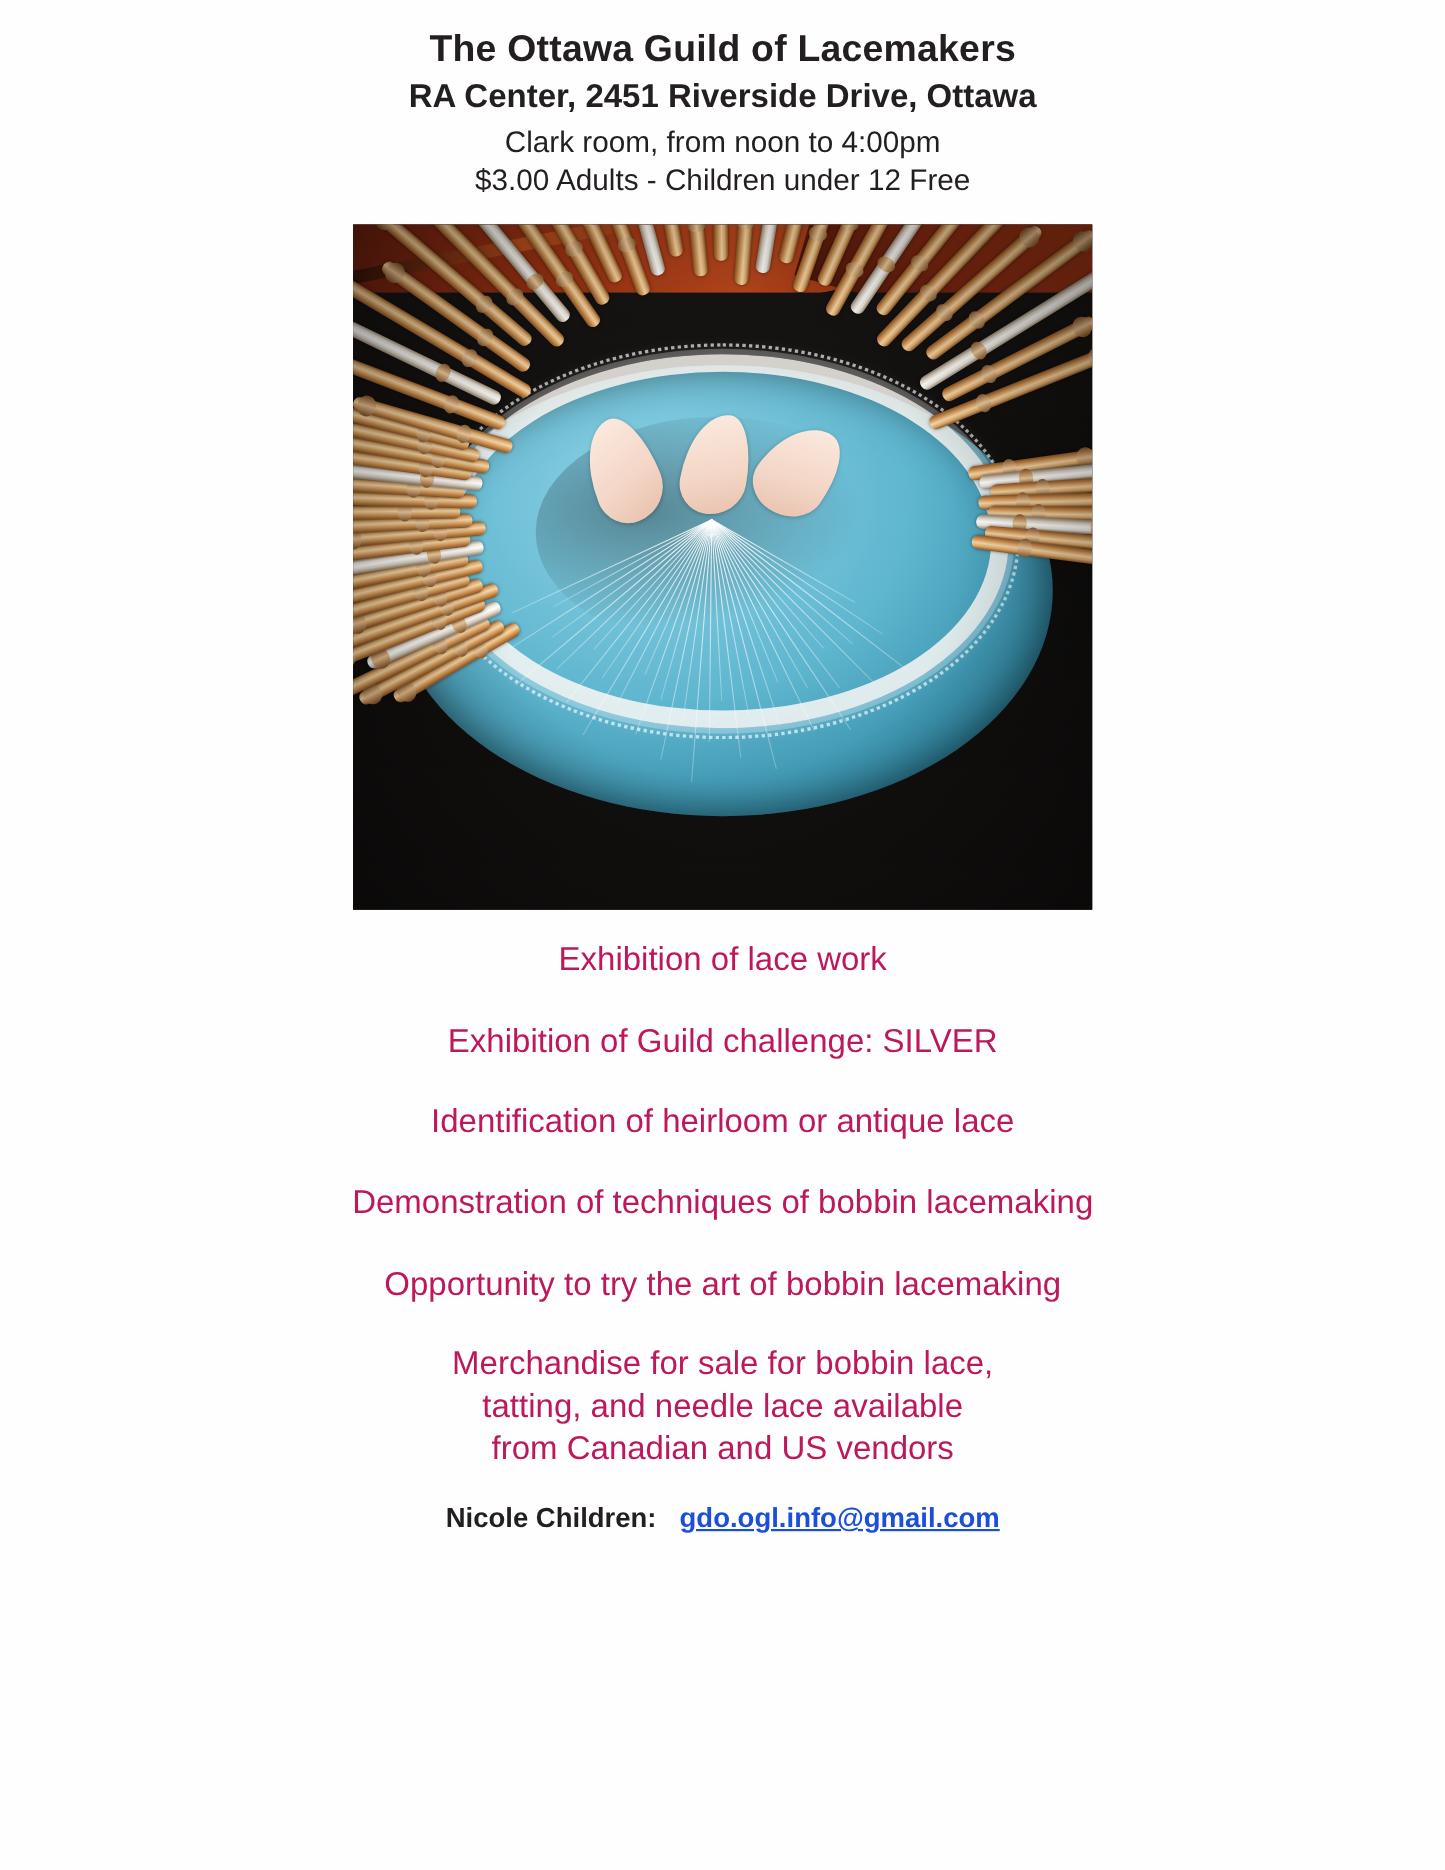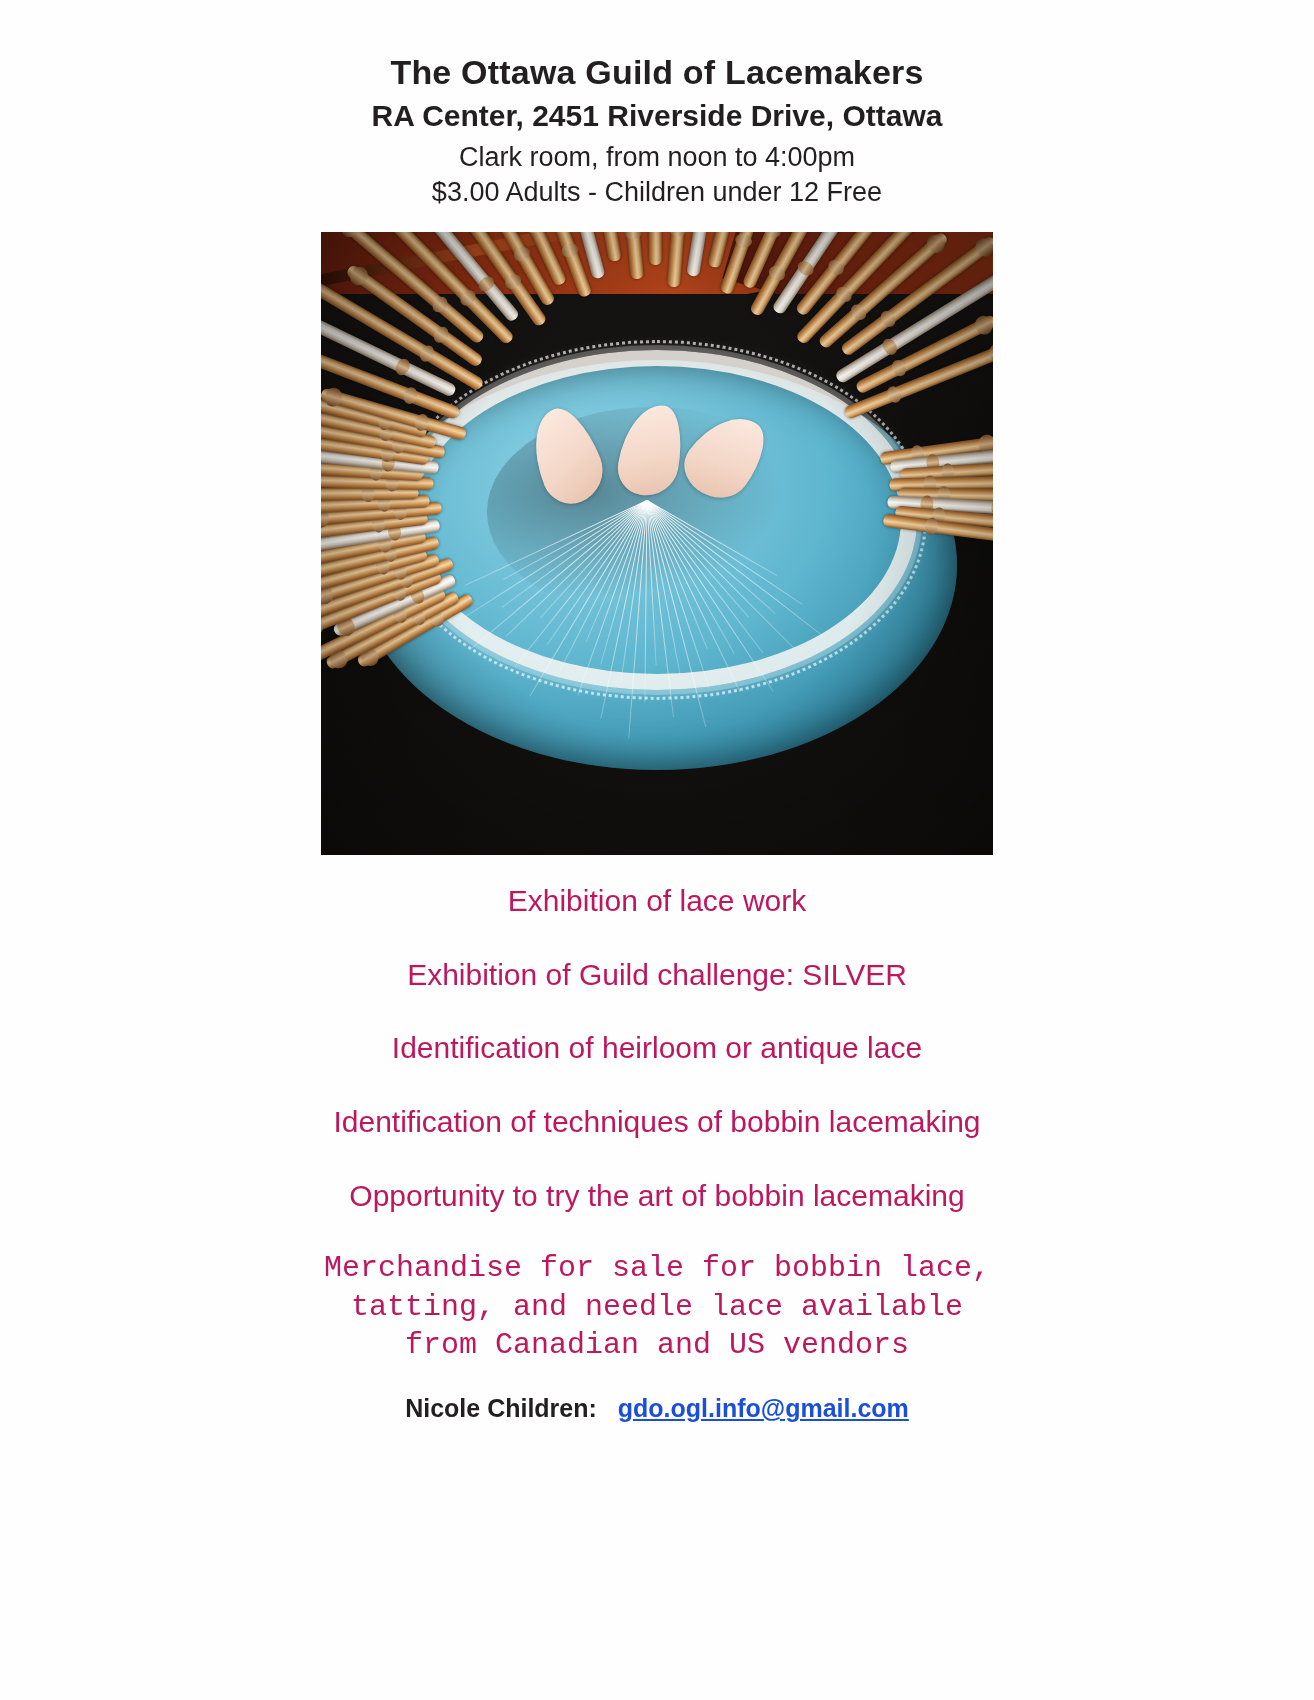--- a/index.html
+++ b/index.html
@@ -17,21 +17,21 @@
   }
   .page {
     width: 1314px;
     height: 1700px;
     position: relative;
     background: #fefefe;
   }
   
   .header {
     text-align: center;
-    padding-top: 52px;
+    padding-top: 24px;
   }
   .h-line1 {
     font-size: 34px;
     font-weight: bold;
     letter-spacing: 0.2px;
     line-height: 1.18;
   }
   .h-line2 {
     font-size: 33px;
     font-weight: bold;
@@ -241,21 +241,20 @@
   .body-list .item {
     font-size: 30px;
     font-weight: normal;
     line-height: 1.32;
     margin: 0 0 34px 0;
     color: #be185d;
   }
   .body-list .item.multiline {
     line-height: 1.28;
     margin-bottom: 28px;
-    font-family: Liberation Mono, monospace;
   }
   
   .footer {
     text-align: center;
     margin-top: 6px;
   }
   .footer .fline1 {
     font-size: 24px;
     line-height: 1.3;
   }
@@ -396,21 +395,21 @@
           <div class="bobbin" style="left: 556.101px; top: 287.365px; height: 163px; transform: rotate(277.4deg);"></div>
         </div>
       <div class="photo-vignette"></div>
     </div>
   </div>
 
   <div class="body-list">
     <div class="item">Exhibition of lace work</div>
     <div class="item">Exhibition of Guild challenge: SILVER</div>
     <div class="item">Identification of heirloom or antique lace</div>
-    <div class="item">Identification of techniques of bobbin lacemaking</div>
+    <div class="item">Demonstration of techniques of bobbin lacemaking</div>
     <div class="item">Opportunity to try the art of bobbin lacemaking</div>
     <div class="item multiline">
       <div>Merchandise for sale for bobbin lace,</div>
       <div>tatting, and needle lace available</div>
       <div>from Canadian and US vendors</div>
     </div>
   </div>
 
   <div class="footer">
     <div class="fline2">

